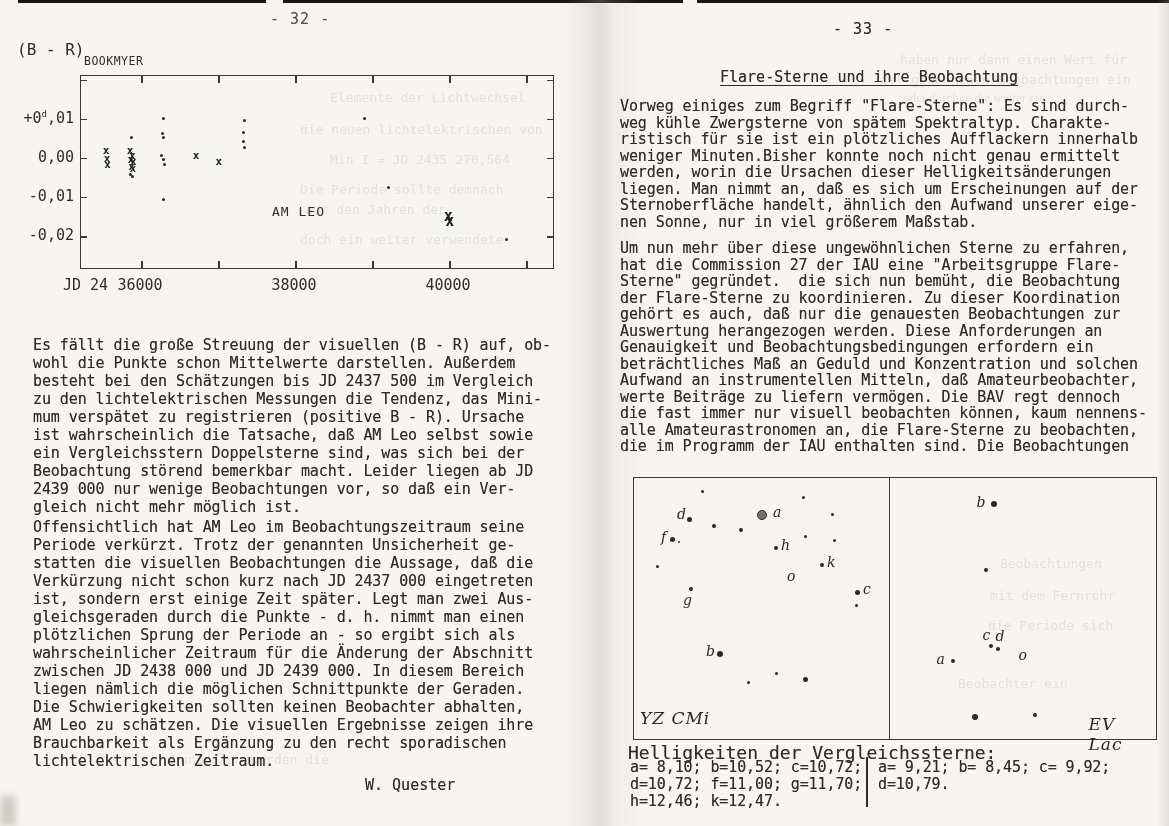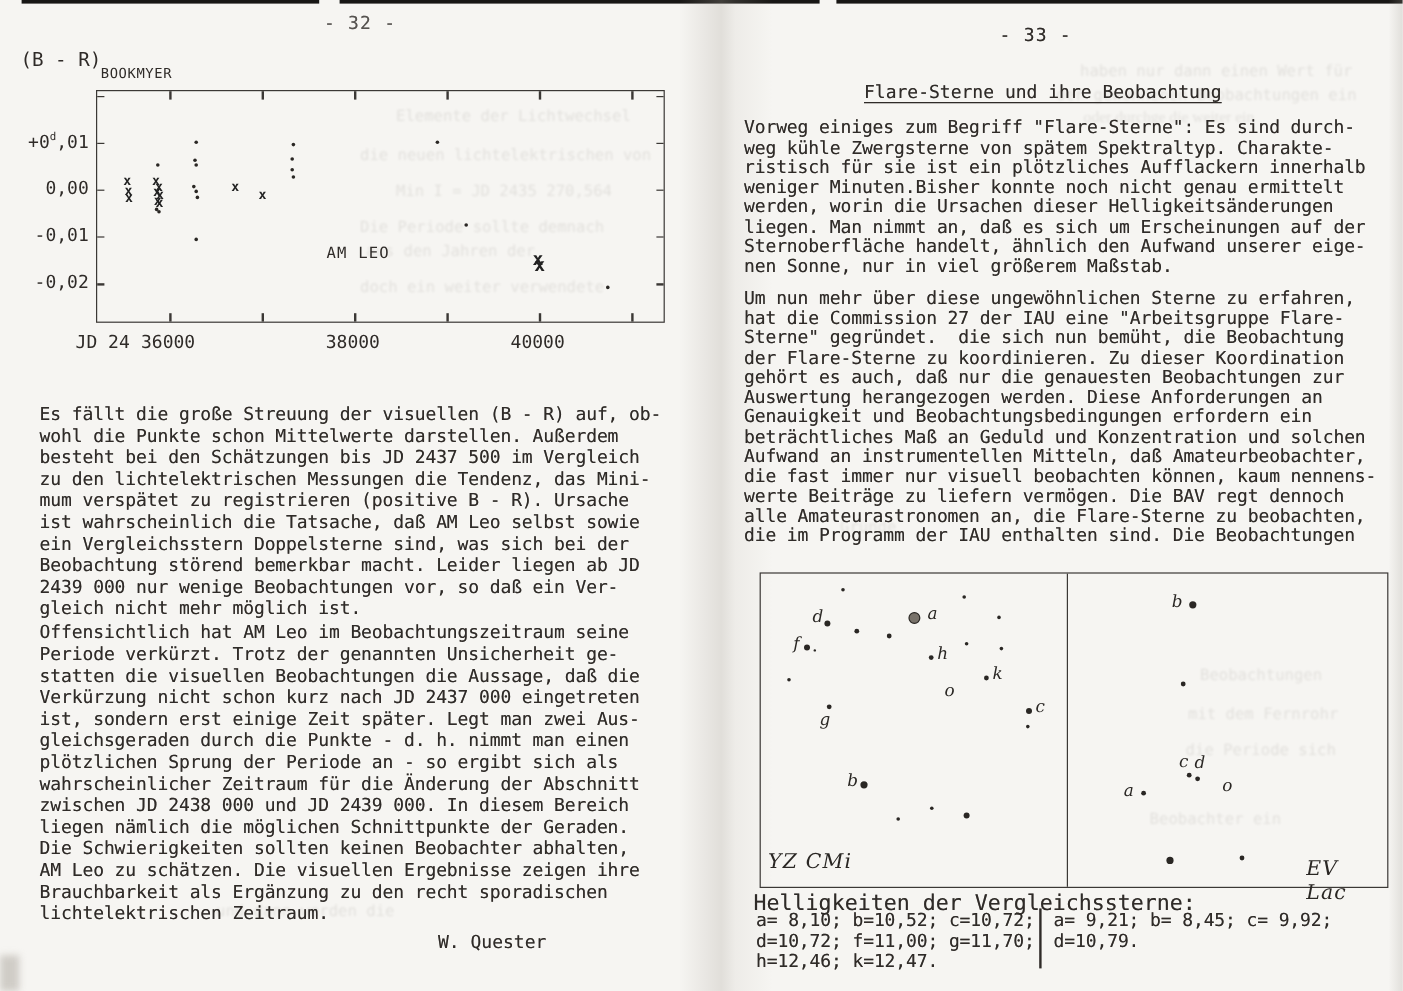--- a/index.html
+++ b/index.html
@@ -204,22 +204,22 @@
     <div class="para lh165" style="left:620px;top:240px;">
         <div class="tl">Um nun mehr über diese ungewöhnlichen Sterne zu erfahren,</div>
         <div class="tl">hat die Commission 27 der IAU eine "Arbeitsgruppe Flare-</div>
         <div class="tl">Sterne" gegründet.  die sich nun bemüht, die Beobachtung</div>
         <div class="tl">der Flare-Sterne zu koordinieren. Zu dieser Koordination</div>
         <div class="tl">gehört es auch, daß nur die genauesten Beobachtungen zur</div>
         <div class="tl">Auswertung herangezogen werden. Diese Anforderungen an</div>
         <div class="tl">Genauigkeit und Beobachtungsbedingungen erfordern ein</div>
         <div class="tl">beträchtliches Maß an Geduld und Konzentration und solchen</div>
         <div class="tl">Aufwand an instrumentellen Mitteln, daß Amateurbeobachter,</div>
+        <div class="tl">werte Beiträge zu liefern vermögen. Die BAV regt dennoch</div>
         <div class="tl">die fast immer nur visuell beobachten können, kaum nennens-</div>
-        <div class="tl">werte Beiträge zu liefern vermögen. Die BAV regt dennoch</div>
         <div class="tl">alle Amateurastronomen an, die Flare-Sterne zu beobachten,</div>
         <div class="tl">die im Programm der IAU enthalten sind. Die Beobachtungen</div>
       </div>
 
     <div id="finderbox">
       <div id="finder-left" class="fhalf">
           <div class="dot" style="left: 66.5px; top: 11.5px; width: 3px; height: 3px;"></div>
           <div class="dot" style="left: 167.5px; top: 17.5px; width: 3px; height: 3px;"></div>
           <div class="dot" style="left: 52.5px; top: 38.5px; width: 5px; height: 5px;"></div>
           <div class="hand star-letter" style="left: 43px; top: 28px;">d</div>

